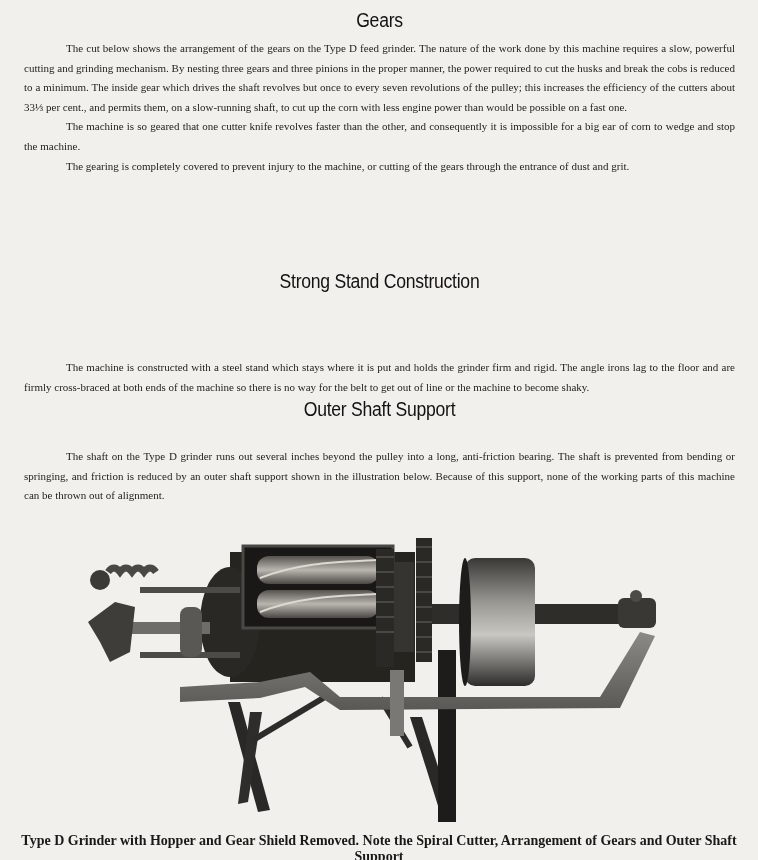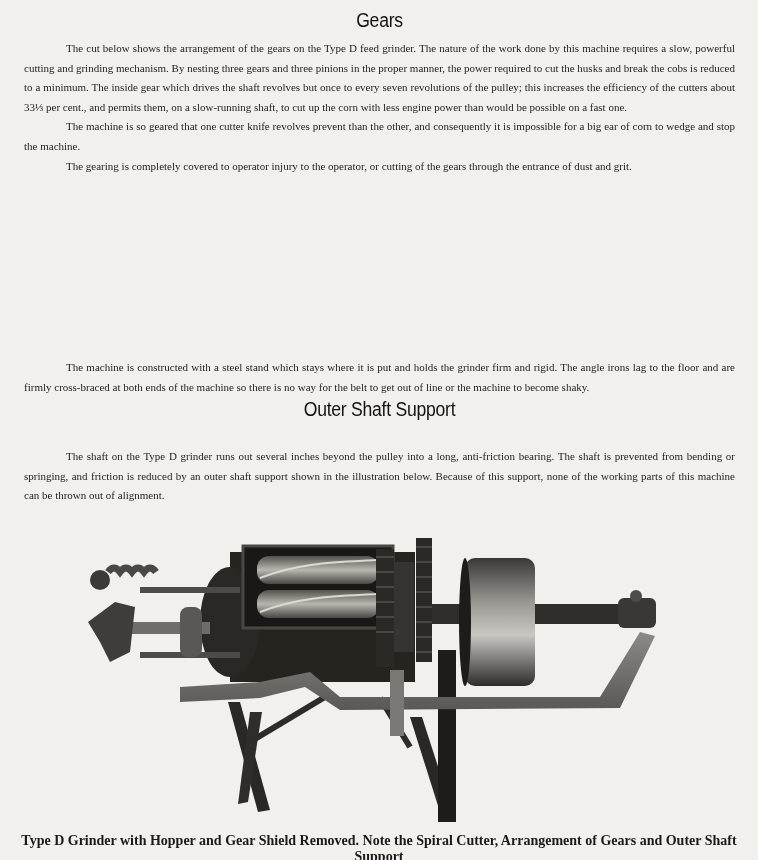--- a/index.html
+++ b/index.html
@@ -38,24 +38,27 @@
 </head>
 <body>
 
 <div class="page">
 
   <section class="sec h-gears">
     <h2>Gears</h2>
   </section>
   <section class="sec p-gears">
     <p>The cut below shows the arrangement of the gears on the Type D feed grinder. The nature of the work done by this machine requires a slow, powerful cutting and grinding mechanism. By nesting three gears and three pinions in the proper manner, the power required to cut the husks and break the cobs is reduced to a minimum. The inside gear which drives the shaft revolves but once to every seven revolutions of the pulley; this increases the efficiency of the cutters about 33⅓ per cent., and permits them, on a slow-running shaft, to cut up the corn with less engine power than would be possible on a fast one.</p>
-    <p>The machine is so geared that one cutter knife revolves prevent than the other, and consequently it is impossible for a big ear of corn to wedge and stop the machine.</p>
-    <p>The gearing is completely covered to operator injury to the operator, or cutting of the gears through the entrance of dust and grit.</p>
+    <p>The machine is so geared that one cutter knife revolves faster than the other, and consequently it is impossible for a big ear of corn to wedge and stop the machine.</p>
+    <p>The gearing is completely covered to prevent injury to the machine, or cutting of the gears through the entrance of dust and grit.</p>
   </section>
 
+  <section class="sec h-stand">
+    <h2>Strong Stand Construction</h2>
+  </section>
   <section class="sec p-stand">
     <p>The machine is constructed with a steel stand which stays where it is put and holds the grinder firm and rigid. The angle irons lag to the floor and are firmly cross-braced at both ends of the machine so there is no way for the belt to get out of line or the machine to become shaky.</p>
   </section>
 
   <section class="sec h-outer">
     <h2>Outer Shaft Support</h2>
   </section>
   <section class="sec p-outer">
     <p>The shaft on the Type D grinder runs out several inches beyond the pulley into a long, anti-friction bearing. The shaft is prevented from bending or springing, and friction is reduced by an outer shaft support shown in the illustration below. Because of this support, none of the working parts of this machine can be thrown out of alignment.</p>
   </section>

